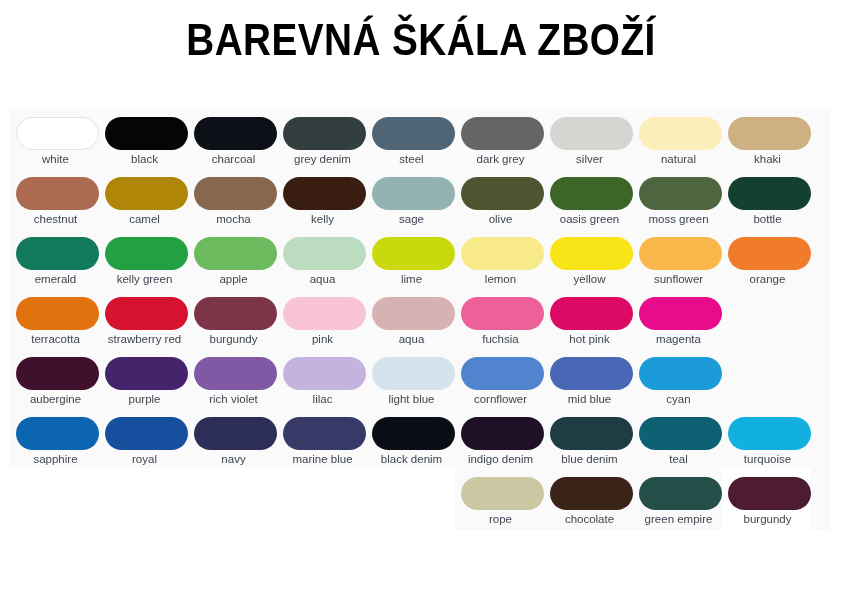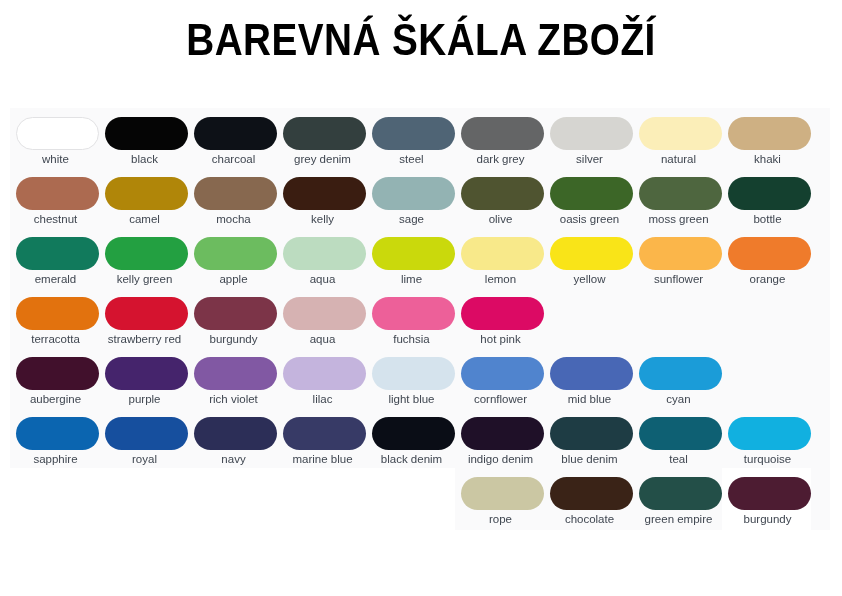--- a/index.html
+++ b/index.html
@@ -215,30 +215,38 @@
       </div>
       <div class="swatch-cell">
         <div class="chip" style="background: rgb(213, 19, 47);"></div>
         <div class="chip-label">strawberry red</div>
       </div>
       <div class="swatch-cell">
         <div class="chip" style="background: rgb(124, 52, 72);"></div>
         <div class="chip-label">burgundy</div>
       </div>
       <div class="swatch-cell">
+        <div class="chip" style="background: rgb(248, 196, 212);"></div>
+        <div class="chip-label">pink</div>
+      </div>
+      <div class="swatch-cell">
         <div class="chip" style="background: rgb(214, 178, 178);"></div>
         <div class="chip-label">aqua</div>
       </div>
       <div class="swatch-cell">
         <div class="chip" style="background: rgb(237, 96, 153);"></div>
         <div class="chip-label">fuchsia</div>
       </div>
       <div class="swatch-cell">
         <div class="chip" style="background: rgb(220, 10, 100);"></div>
         <div class="chip-label">hot pink</div>
+      </div>
+      <div class="swatch-cell">
+        <div class="chip" style="background: rgb(232, 12, 140);"></div>
+        <div class="chip-label">magenta</div>
       </div>
     </div>
     <div class="swatch-row">
       <div class="swatch-cell">
         <div class="chip" style="background: rgb(65, 16, 44);"></div>
         <div class="chip-label">aubergine</div>
       </div>
       <div class="swatch-cell">
         <div class="chip" style="background: rgb(69, 36, 108);"></div>
         <div class="chip-label">purple</div>

